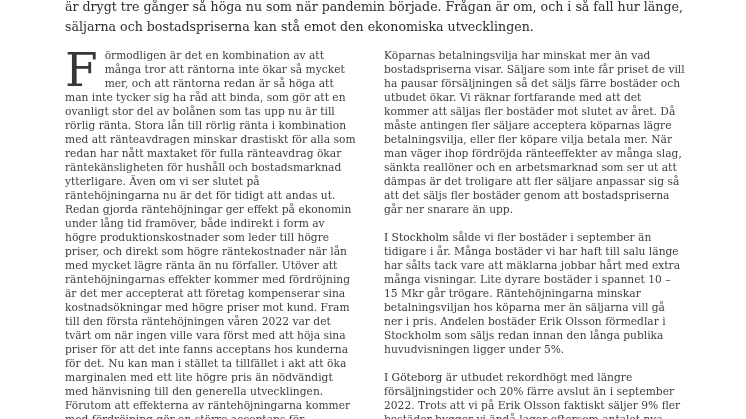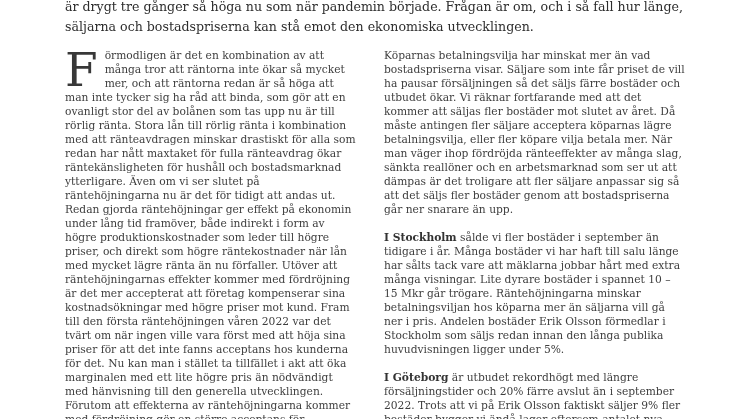--- a/index.html
+++ b/index.html
@@ -38,21 +38,21 @@
   .body-p:last-child { margin-bottom: 0; }
   .drop-cap {
     float: left;
     font-size: 47px;
     line-height: 36px;
     padding: 3px 7px 0 0;
     color: #383838;
     font-family: "DejaVu Serif", "Liberation Serif", serif;
   }
   .lead-bold {
-    font-weight: bold;
+    font-weight: normal;
     color: #333333;
   }
 </style>
 </head>
 <body>
 
 <div class="page">
 
   <p class="intro">är drygt tre gånger så höga nu som när pandemin började. Frågan är om, och i så fall hur länge, säljarna och bostadspriserna kan stå emot den ekonomiska utvecklingen.</p>
 

